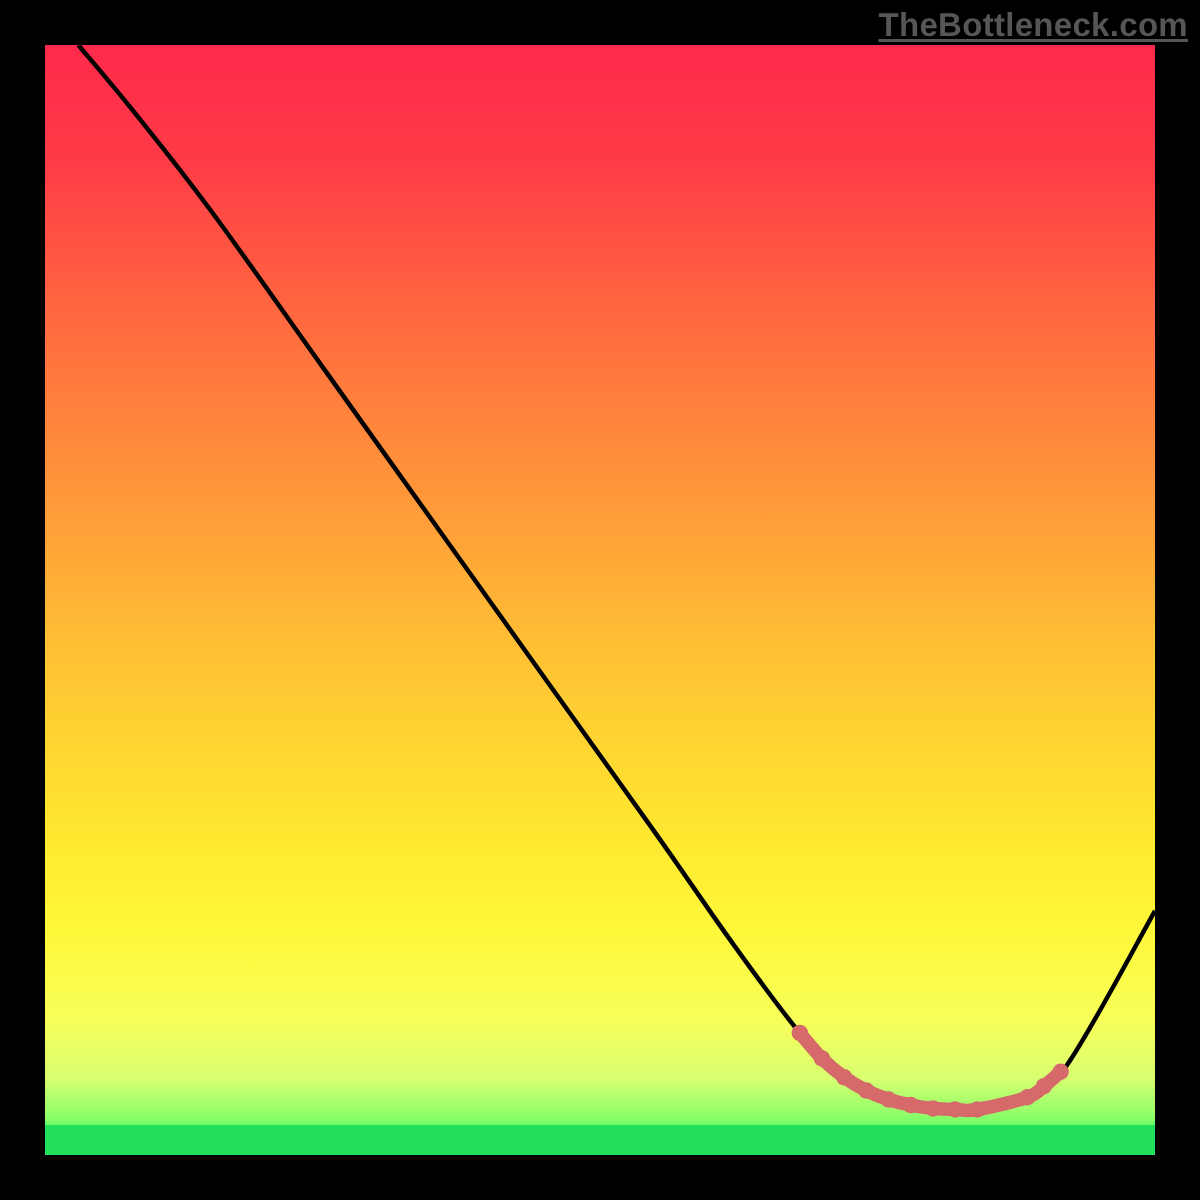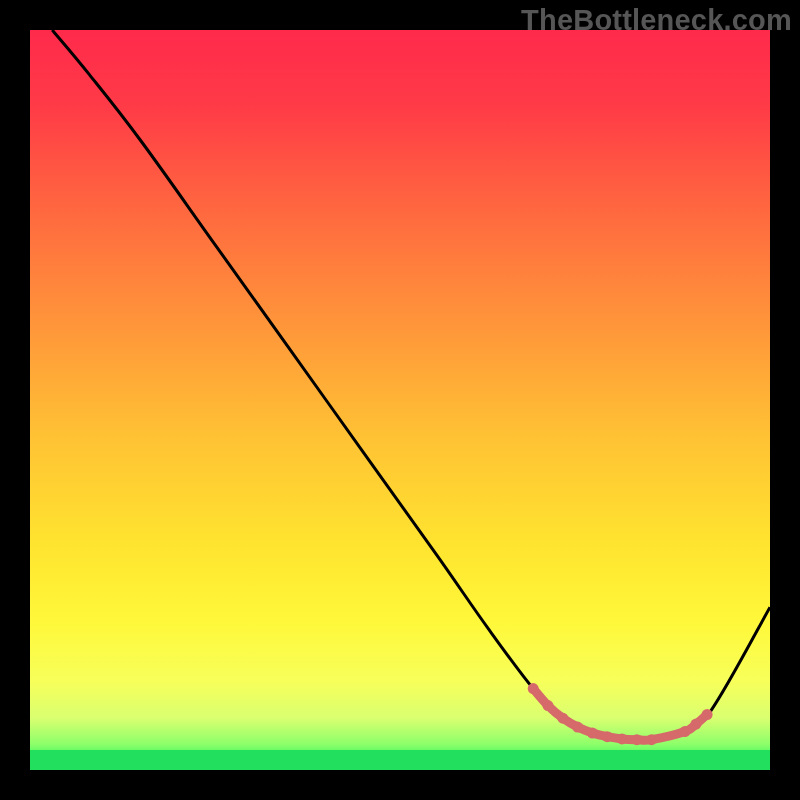--- a/index.html
+++ b/index.html
@@ -16,24 +16,25 @@
     left: 0;
     top: 0;
     width: 800px;
     height: 800px;
     background: #000000;
   }
   .watermark {
     position: absolute;
     top: 4px;
     right: 8px;
-    font-size: 29px;
+    font-size: 22px;
     font-weight: 600;
     color: #565656;
     letter-spacing: 0.2px;
+    text-decoration: underline;
   }
   .plot-wrap {
     position: absolute;
     left: 30px;
     top: 30px;
     width: 740px;
     height: 740px;
   }
   svg {
     display: block;

